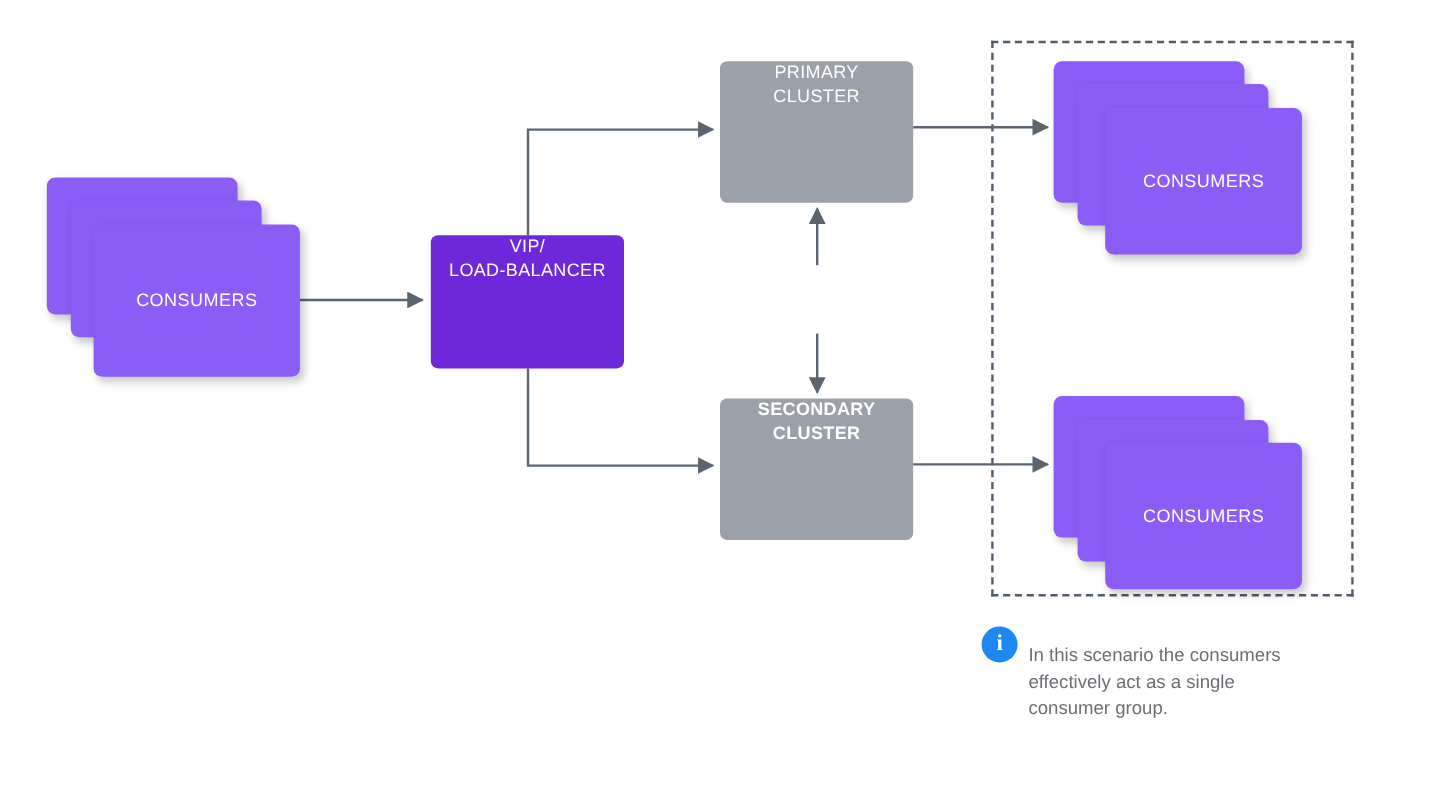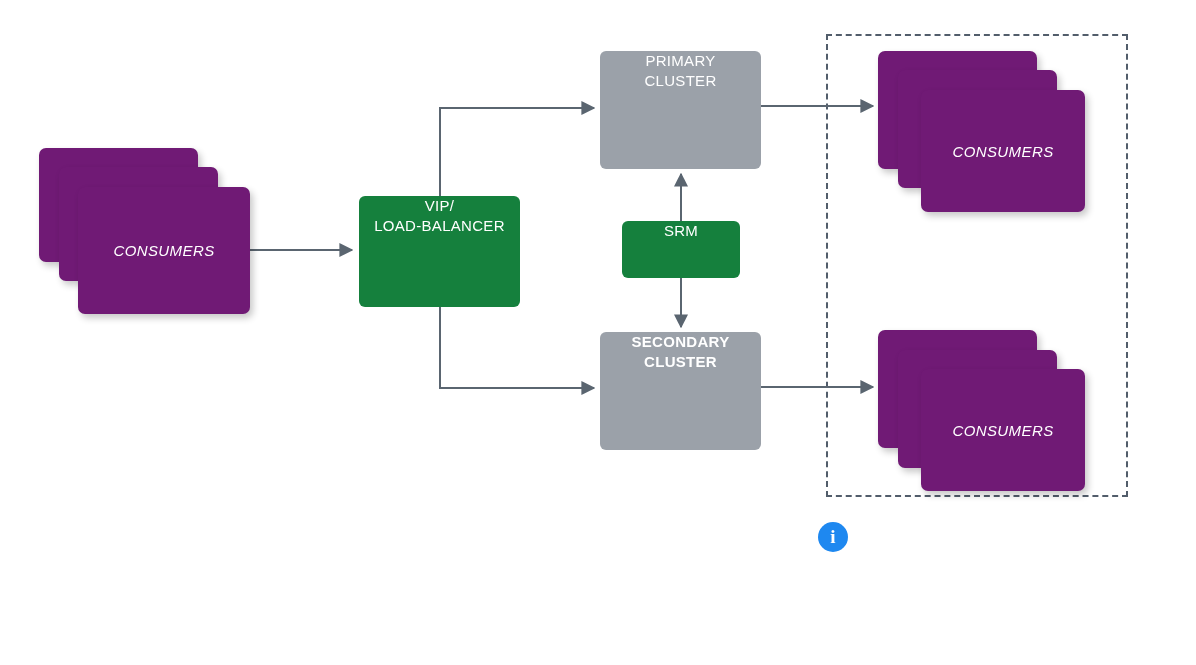--- a/index.html
+++ b/index.html
@@ -27,34 +27,33 @@
     align-items: flex-start;
     justify-content: center;
     text-align: center;
     color: #ffffff;
     font-size: 15px;
     line-height: 1.35;
     letter-spacing: 0.3px;
     border-radius: 6px;
     white-space: pre-line;
   }
-  .node.teal   { background: #15803d; }
+  .node.teal   { background: #6d28d9; }
   .node.gray   { background: #9ba1a9; }
 
   
   .stack {
     position: absolute;
   }
   .stack .card {
     position: absolute;
     box-sizing: border-box;
-    background: #701a75;
+    background: #8b5cf6;
     border-radius: 7px;
     box-shadow: 3px 4px 7px rgba(0,0,0,0.22);
-    font-style: italic;
   }
   .stack .card.front {
     display: flex;
     align-items: center;
     justify-content: center;
     color: #ffffff;
     font-size: 15px;
     letter-spacing: 0.4px;
   }
 
@@ -159,23 +158,20 @@
   <div class="node teal" style="left:359px; top:196px; width:161px; height:111px;">
     <span>VIP/
 LOAD-BALANCER</span>
   </div>
 
   <div class="node gray" style="left:600px; top:51px; width:161px; height:118px;">
     <span>PRIMARY
 CLUSTER</span>
   </div>
 
-  <div class="node teal" style="left:622px; top:221px; width:118px; height:57px;">
-    <span>SRM</span>
-  </div>
 
   <div class="node gray" style="left:600px; top:332px; width:161px; height:118px;font-weight:bold;">
     <span>SECONDARY
 CLUSTER</span>
   </div>
 
   <div class="stack" style="left:0px; top:0px;">
     <div class="card" style="left:878px; top:51px; width:159px; height:118px;"></div>
     <div class="card" style="left:898px; top:70px; width:159px; height:118px;"></div>
     <div class="card front" style="left:921px; top:90px; width:164px; height:122px;">
@@ -186,15 +182,18 @@
   <div class="stack" style="left:0px; top:0px;">
     <div class="card" style="left:878px; top:330px; width:159px; height:118px;"></div>
     <div class="card" style="left:898px; top:350px; width:159px; height:118px;"></div>
     <div class="card front" style="left:921px; top:369px; width:164px; height:122px;">
       <span>CONSUMERS</span>
     </div>
   </div>
 
   <div class="info-note" style="left:818px; top:522px;">
     <div class="info-icon">i</div>
+    <div class="info-text">In this scenario the consumers
+effectively act as a single
+consumer group.</div>
   </div>
 
 </div>
 
 </body></html>

